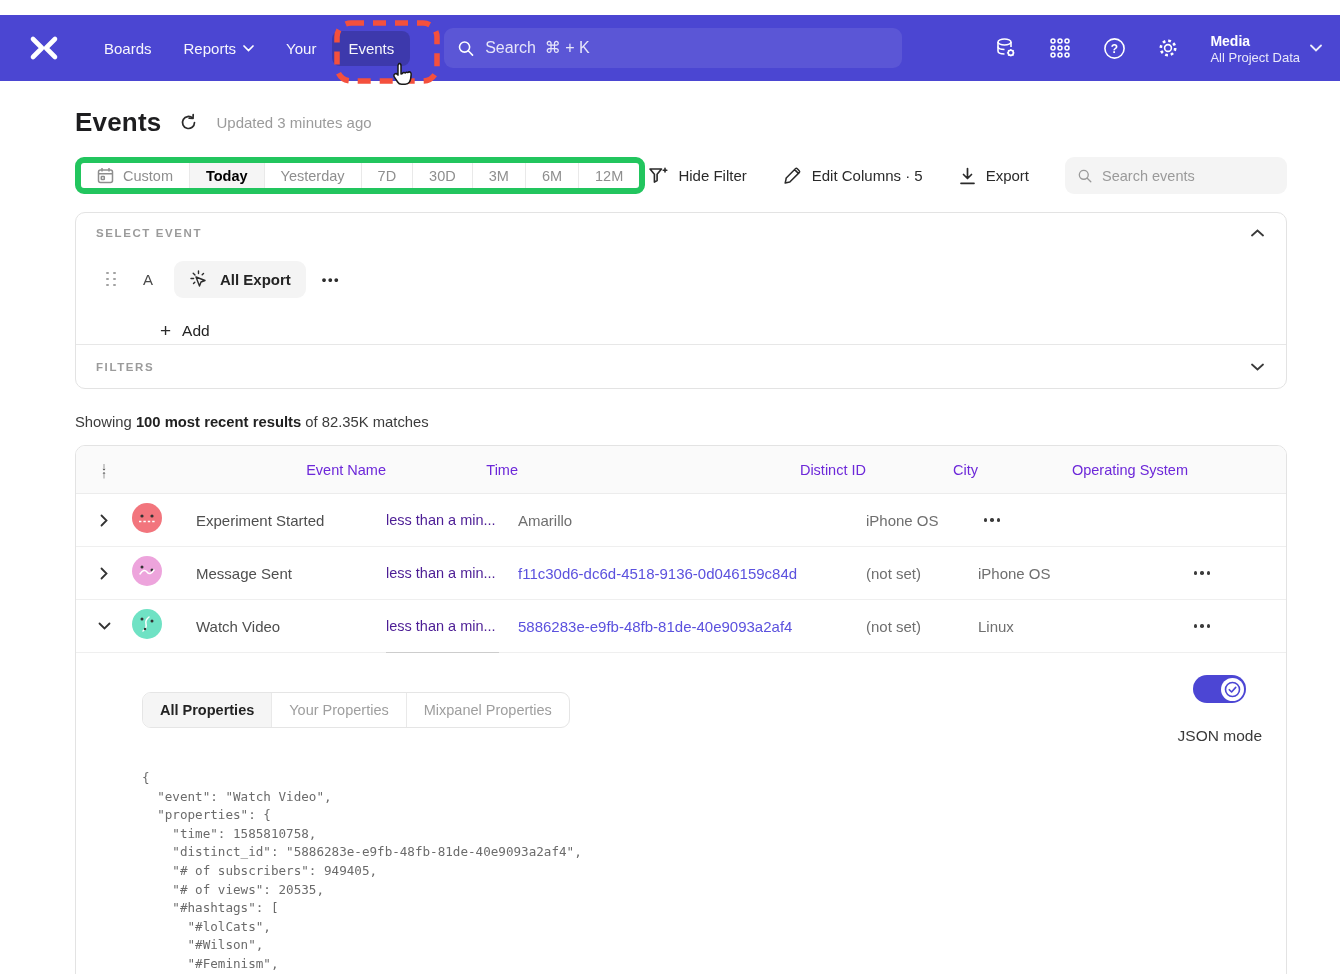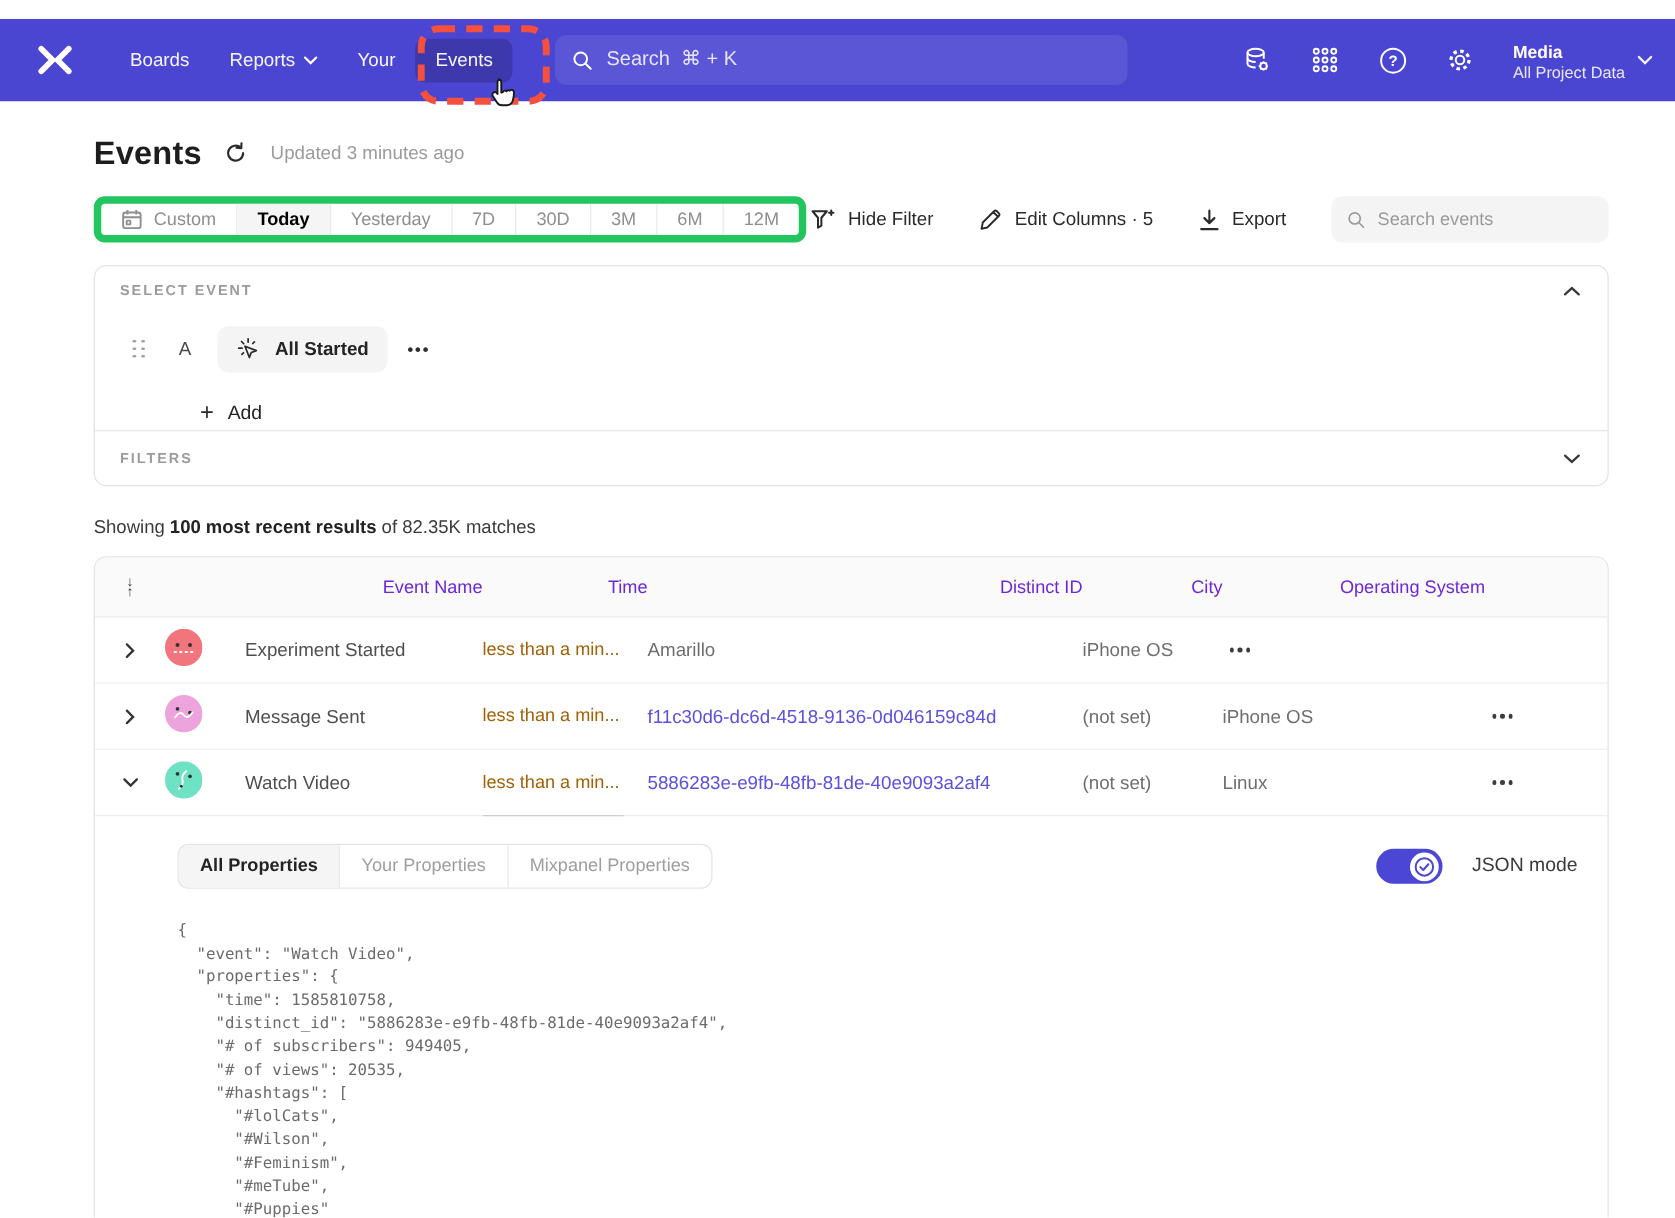--- a/index.html
+++ b/index.html
@@ -96,39 +96,39 @@
     align-items:center; }
   .thead { height:48px; background:#fafafa; border-bottom:1px solid #ececec; }
   .th { font-size:14.5px; color:#6d28d9;text-align:right; }
   .th.pad, .td.pad { padding-left:24px; }
   .sort-icon { display:flex; flex-direction:column; align-items:center;
     justify-content:center; font-size:11px; line-height:8px; color:#333; cursor:pointer;}
   .trow { height:53px; border-bottom:1px solid #efefef; position:relative; }
   .expander { display:flex; justify-content:center; cursor:pointer; }
   .avatar { width:30px; height:30px; }
   .td { font-size:15px; color:#4f4f4f; }
-  .td.time { color:#a16207; font-size:14.5px; }
+  .td.time { color:#4c1d95; font-size:14.5px; }
   .td.link { color:#5b51de; cursor:pointer; }
   .td.dim { color:#6f6f6f; }
   .row-menu { display:flex; gap:3px; justify-content:flex-start; padding-left:6px;
     cursor:pointer; }
   .row-menu i { width:3.4px; height:3.4px; border-radius:50%; background:#3c3c3c; }
   .time-underline { position:absolute; left:310px; bottom:-1px; width:113px;
     height:1px; background:#cdcdcd; }
 
   
   .detail { padding:22px 24px 0 66px; }
   .detail-top { display:flex; align-items:center; }
   .tab-group { display:flex; border:1px solid #e5e5e5; border-radius:9px;
     overflow:hidden; height:36px; }
   .tab { display:flex; align-items:center; padding:0 17px; font-size:14.5px;
     color:#9e9e9e; border-right:1px solid #e9e9e9; cursor:pointer; white-space:nowrap; }
   .tab:last-child { border-right:none; }
   .tab.selected { background:#f5f5f5; color:#232323; font-weight:700; }
-  .json-toggle-wrap { margin-left:auto; display:flex; align-items:center; gap:24px; }
+  .json-toggle-wrap { margin-left:auto; display:flex; align-items:center; gap:24px;flex-direction:column; }
   .toggle { width:53px; height:28px; border-radius:14px; background:#4c46d4;
     position:relative; cursor:pointer; }
   .knob { position:absolute; right:2.5px; top:2.5px; width:23px; height:23px;
     border-radius:50%; background:#fff; display:flex; align-items:center;
     justify-content:center; }
   .toggle-label { font-size:15.5px; color:#3a3a3a; }
   .json-block { margin-top:24px; font-family:"DejaVu Sans Mono", monospace;
     font-size:12.6px; line-height:18.6px; color:#6b6b6b; }
   .json-block div { white-space:pre; }
 </style>
@@ -314,21 +314,21 @@
           <i></i>
       </div>
       <div class="row-letter">A</div>
       <div class="event-chip">
         <svg width="21" height="21" viewBox="0 0 21 21" fill="none" stroke="#2b2b2b" stroke-width="1.4">
           <path d="M7 8 L16 11.5 L12 13 L10.5 17 Z" stroke-linejoin="round"></path>
           <path d="M9.5 2 v2.6 M4.2 4.2 l1.8 1.8 M2 9.5 h2.6" stroke-linecap="round"></path>
           <path d="M4.5 14.5 l1.3-1.3" stroke-linecap="round"></path>
           <path d="M14.5 4.5 l-1.3 1.3" stroke-linecap="round"></path>
         </svg>
-        <span>All Started</span>
+        <span>All Export</span>
       </div>
       <div class="chip-more">•••</div>
     </div>
     <div class="add-btn">
       <span class="add-plus">+</span>
       <span>Add</span>
     </div>
     <div class="filters-bar">
       <div class="section-label">FILTERS</div>
       <svg width="13" height="8" viewBox="0 0 13 8">

